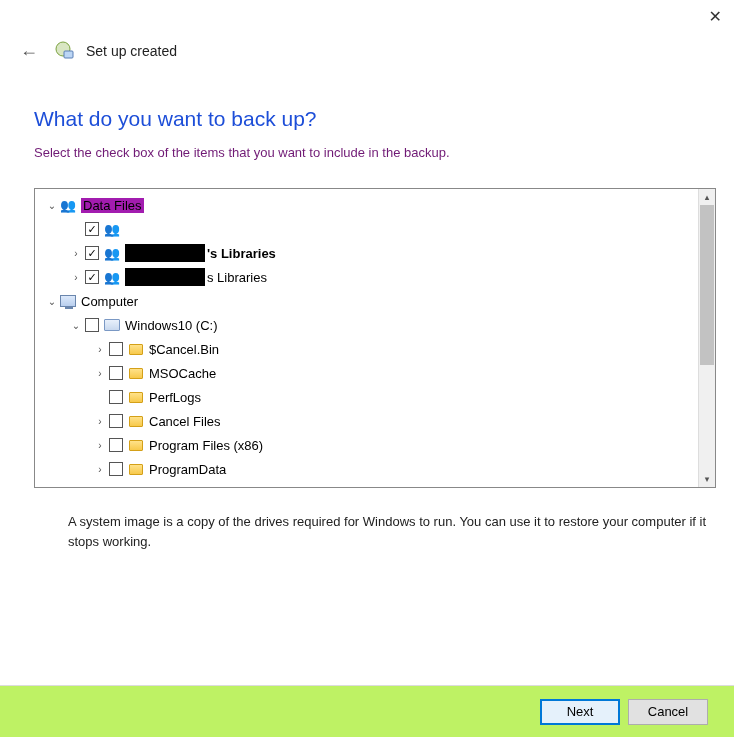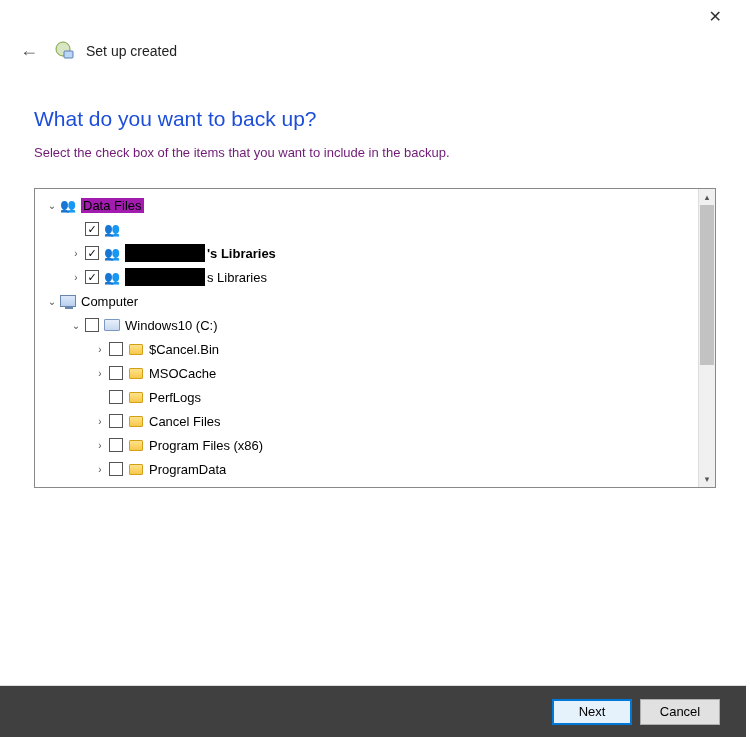--- a/index.html
+++ b/index.html
@@ -174,23 +174,23 @@
   }
   .sys-desc {
     font-size: 13px;
     color: #222;
     margin: 10px 0 0 34px;
     line-height: 1.5;
     max-width: 640px;
   }
   .footer {
     position: absolute;
-    left: 0; right: 4px; bottom: 0;
+    left: 0; right: 16px; bottom: 0;
     height: 52px;
-    background: #404040;
+    background: #bef264;
     border-top: 1px solid #dcdcdc;
     display: flex;
     justify-content: flex-end;
     align-items: center;
     gap: 8px;
     padding-right: 26px;
     padding-left: 22px;
   }
   .btn {
     min-width: 80px;
@@ -333,18 +333,19 @@
     </div>
     <div class="scrollbar">
       <div class="scroll-arrow up">▴</div>
       <div class="scrollbar-thumb"></div>
       <div class="scroll-arrow down">▾</div>
     </div>
   </div>
 </div>
 
 <div class="below">
+  <div class="sys-desc">A system image is a copy of the drives required for Windows to run. You can use it to restore your computer if it stops working.</div>
 </div>
 
 <div class="footer">
   <button class="btn primary">Next</button>
   <button class="btn">Cancel</button>
 </div>
 
 </body></html>

